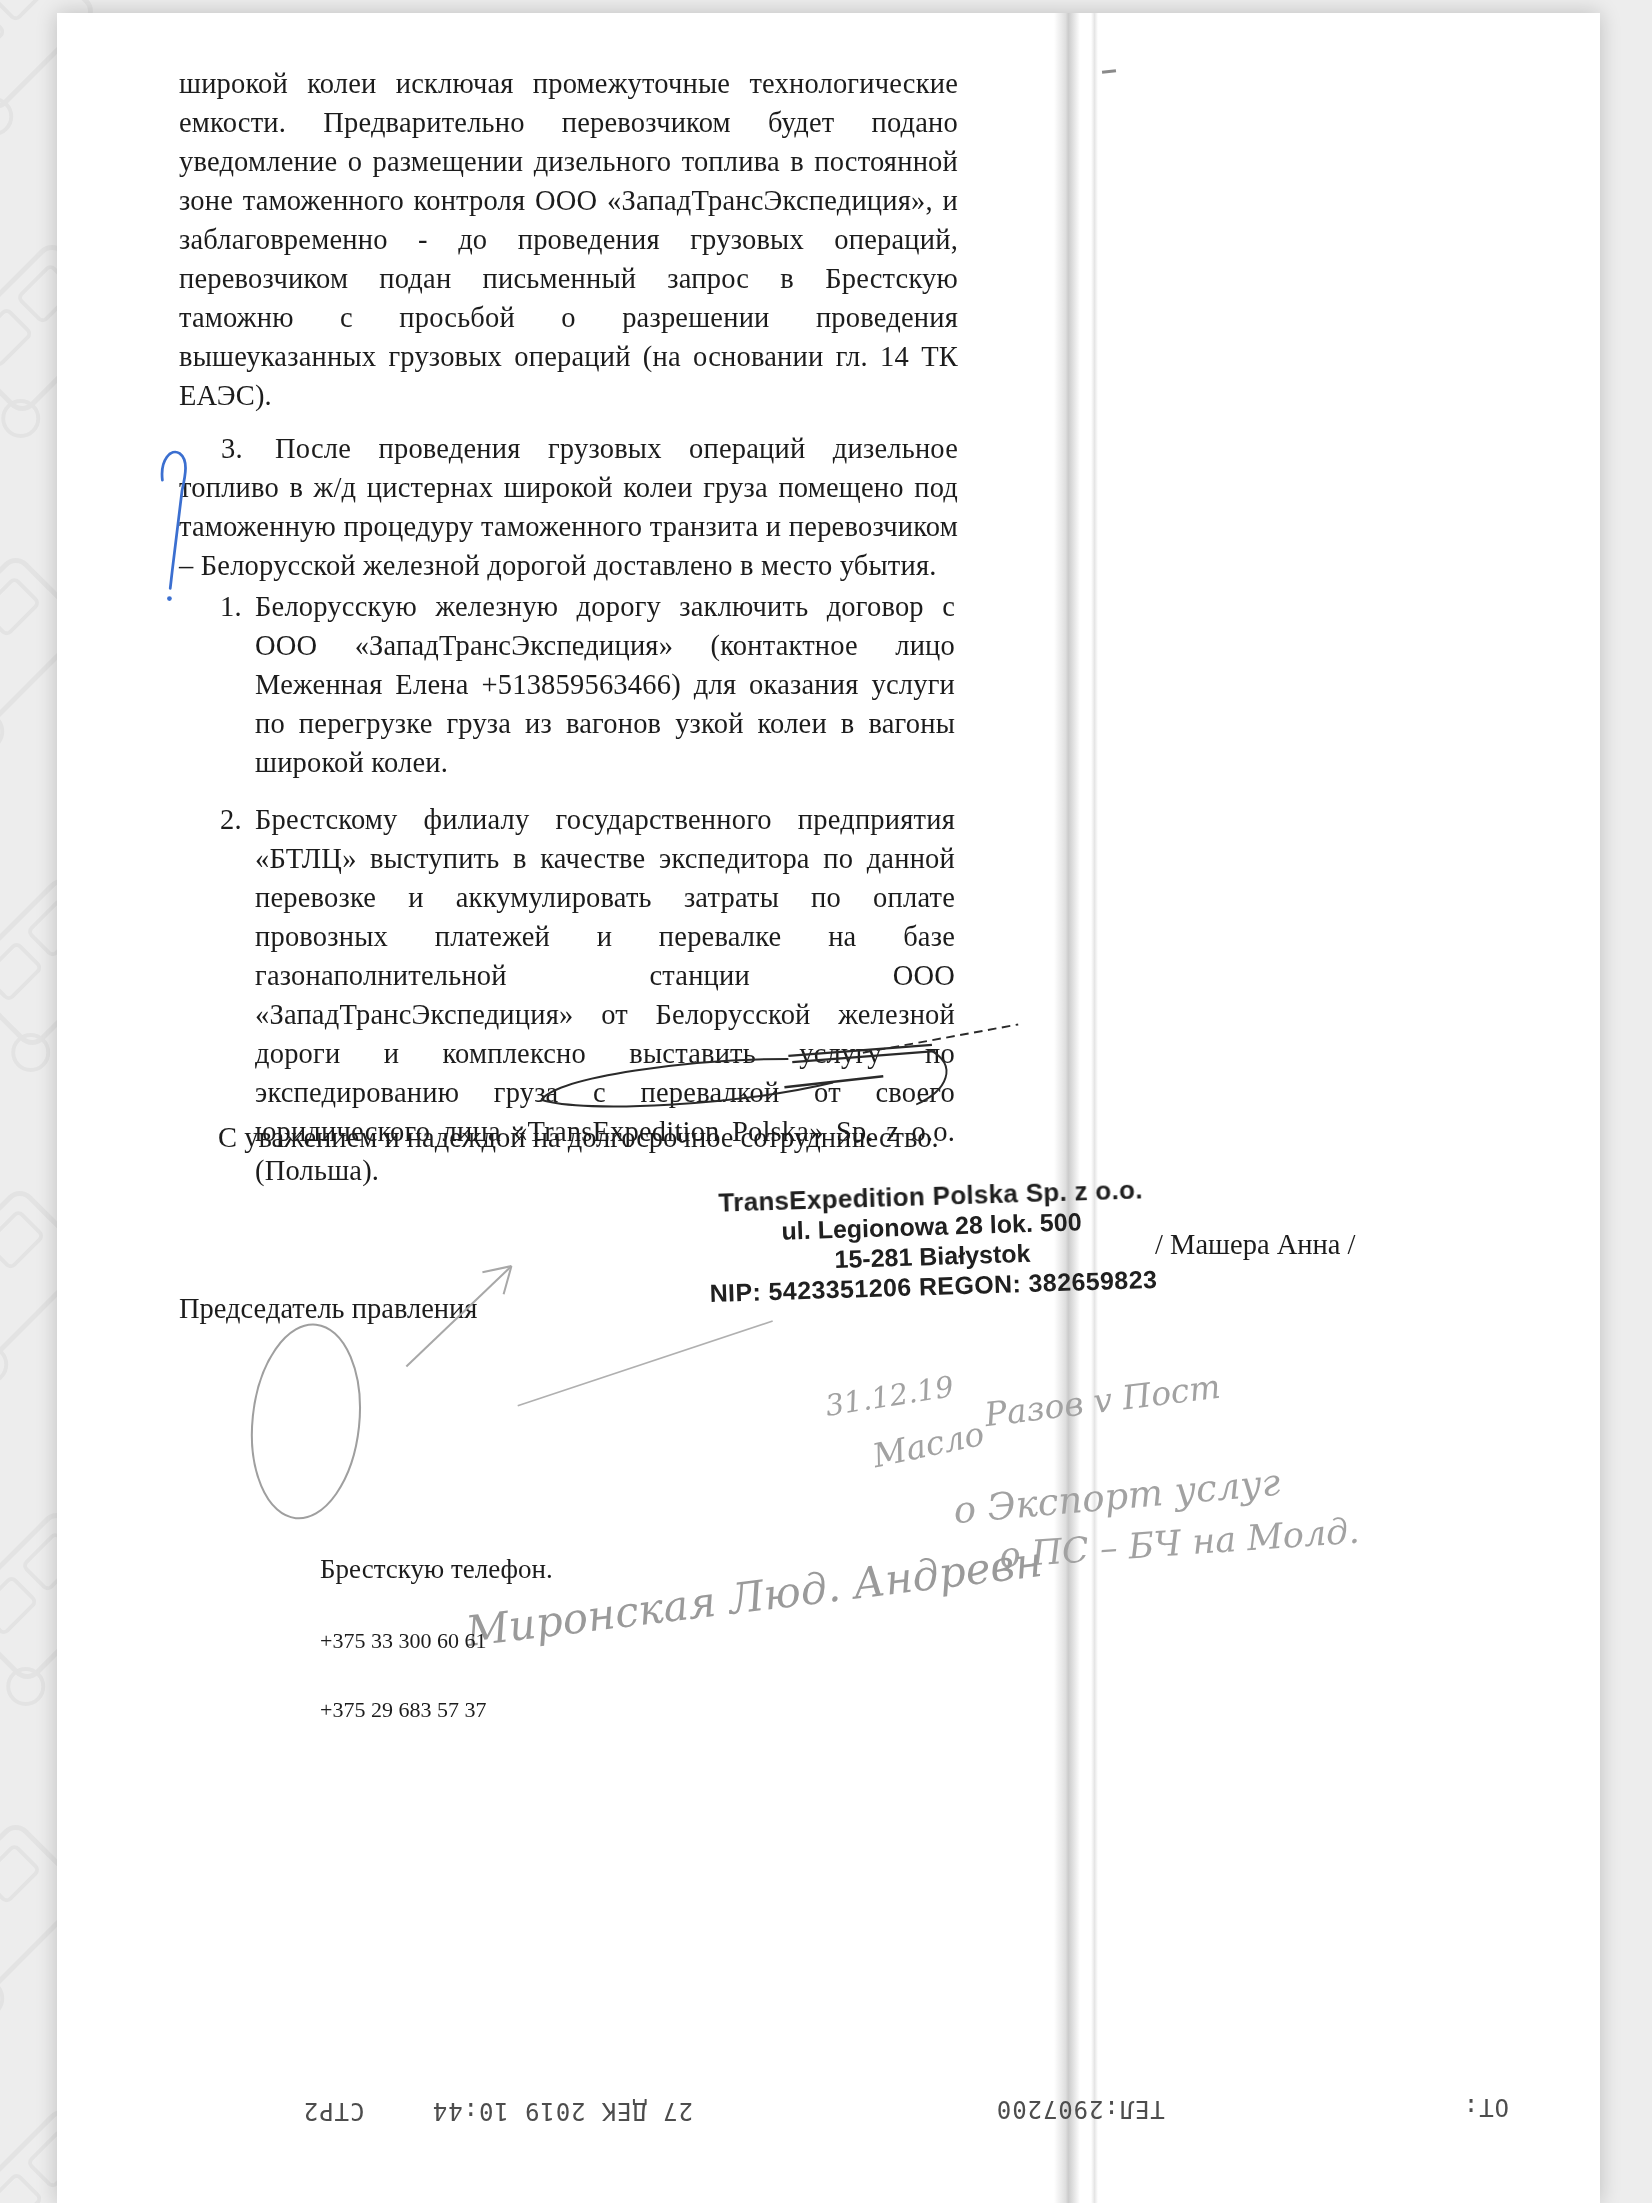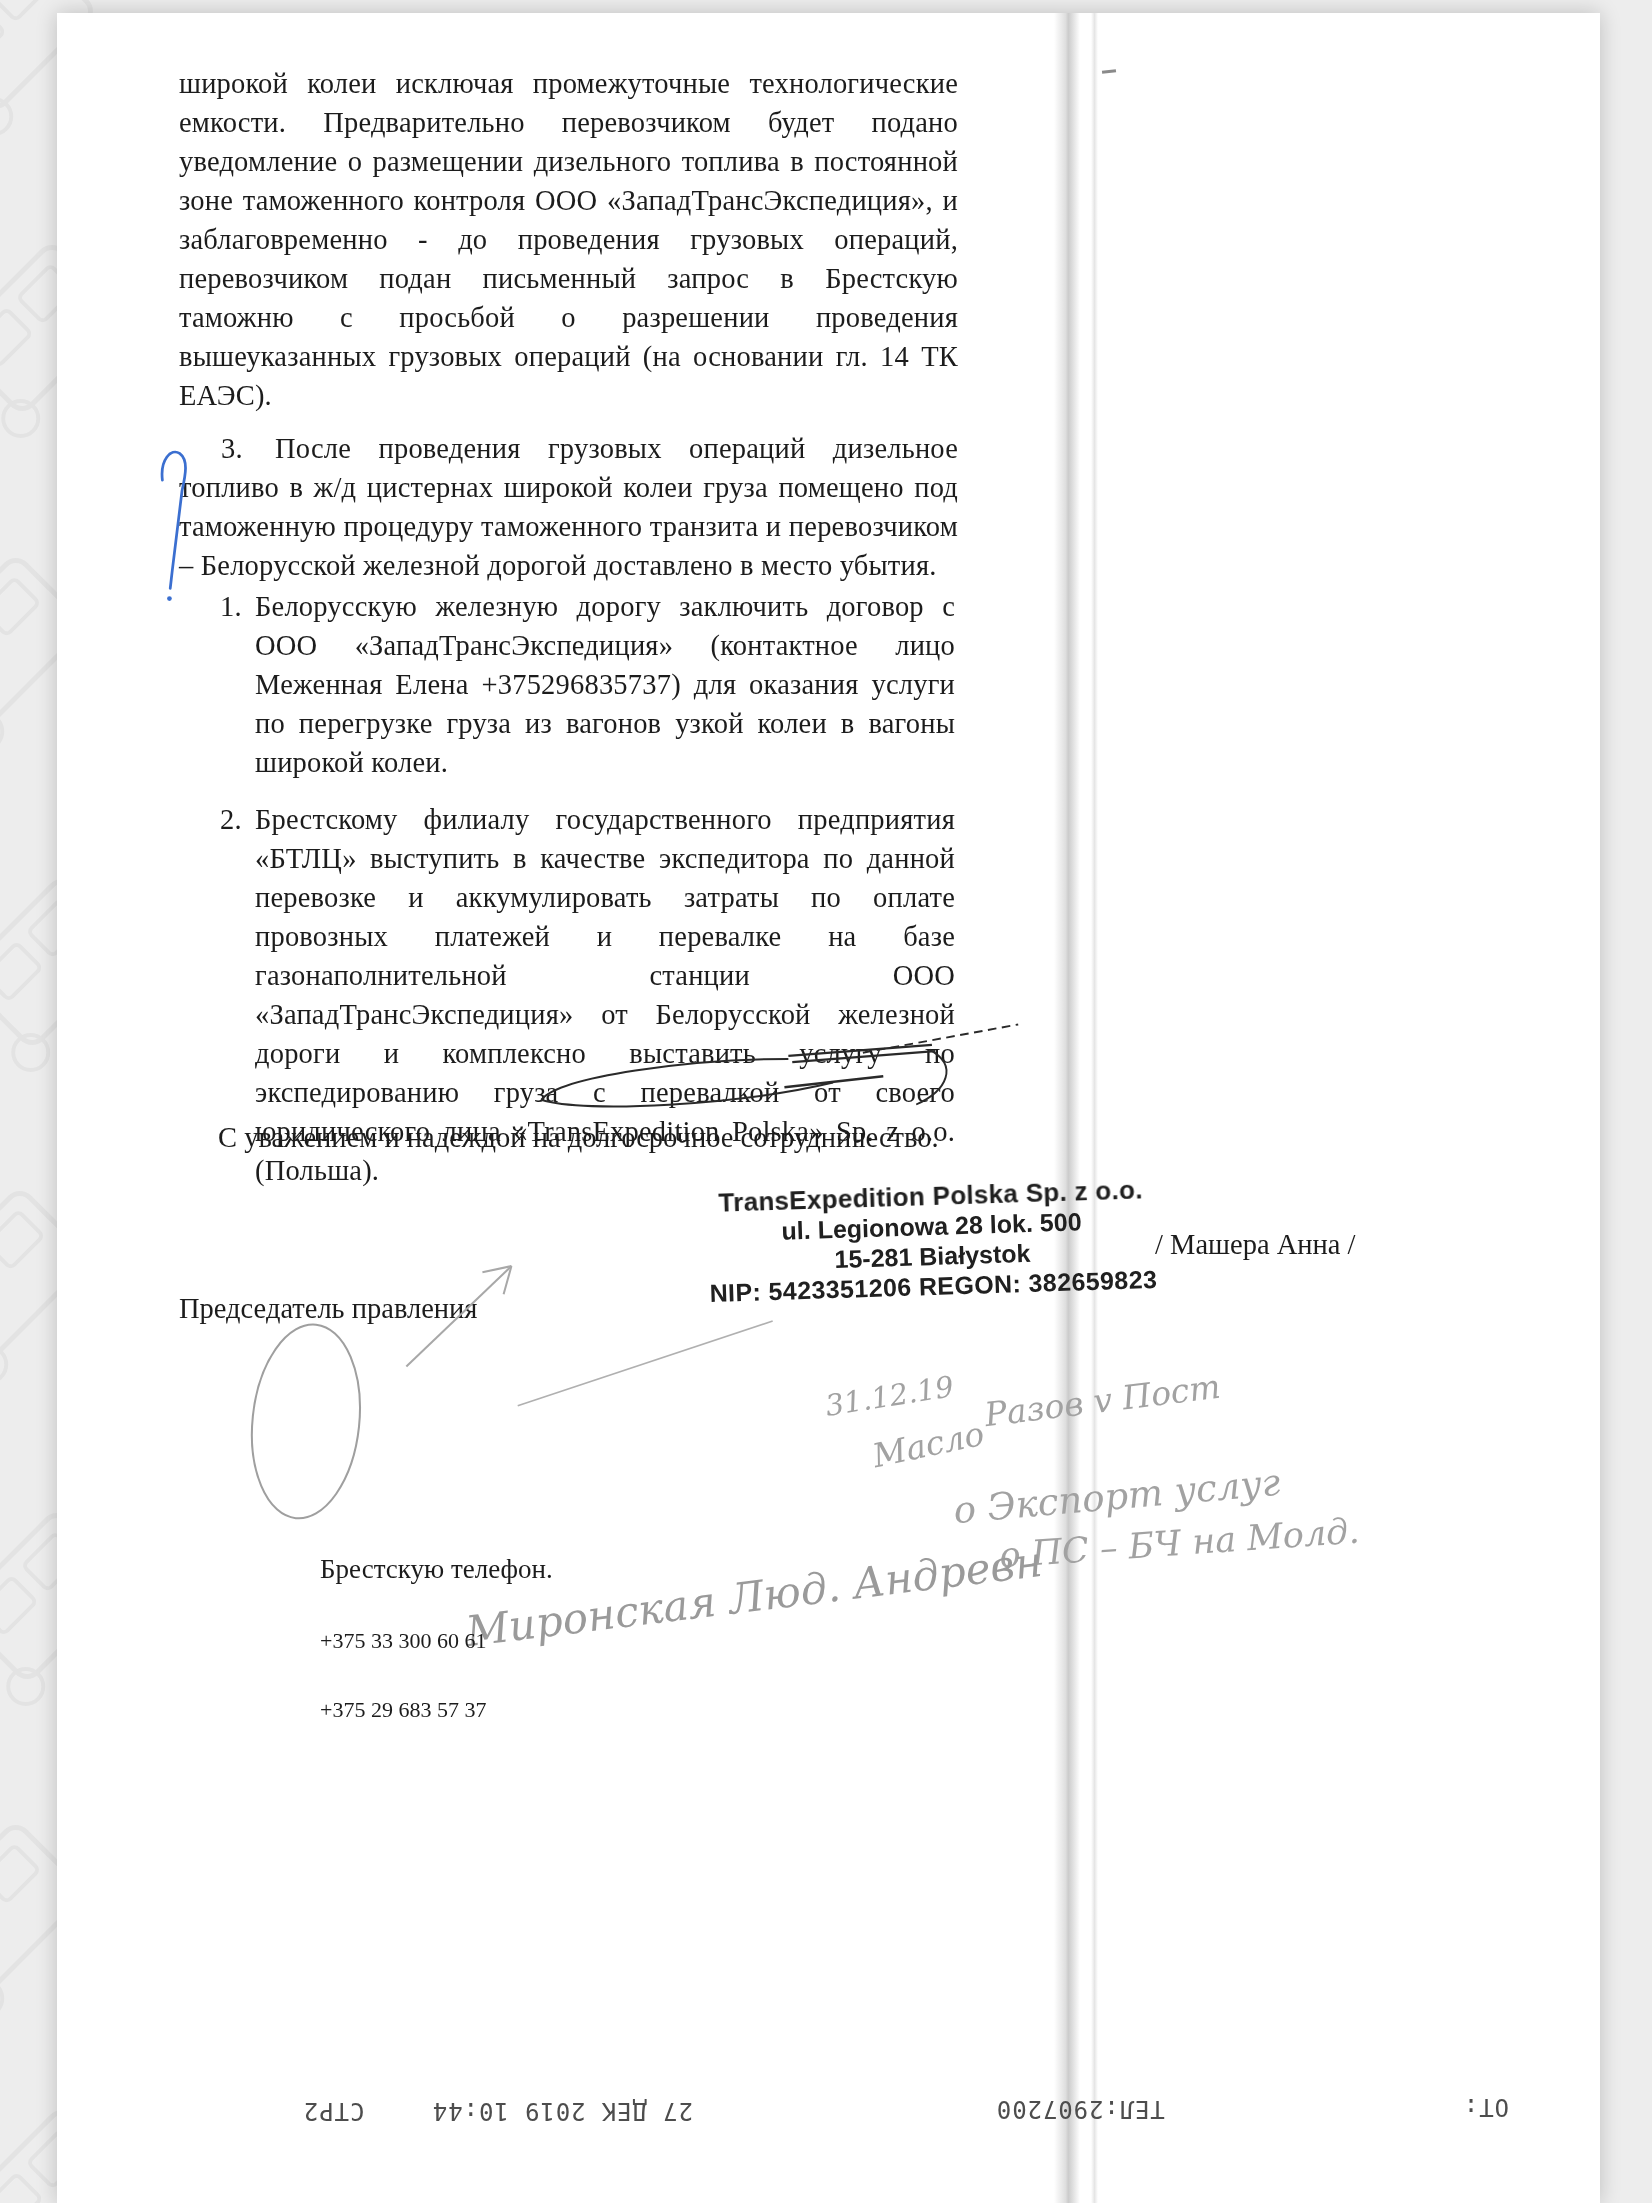--- a/index.html
+++ b/index.html
@@ -152,21 +152,21 @@
   <div class="fold f1"></div>
   <div class="fold f2"></div>
   <div class="top-mark"></div>
 
   <div class="textcol">
     <p class="para">широкой колеи исключая промежуточные технологические емкости. Предварительно перевозчиком будет подано уведомление о размещении дизельного топлива в постоянной зоне таможенного контроля ООО «ЗападТрансЭкспедиция», и заблаговременно - до проведения грузовых операций, перевозчиком подан письменный запрос в Брестскую таможню с просьбой о разрешении проведения вышеуказанных грузовых операций (на основании гл. 14 ТК ЕАЭС).</p>
     <p class="para para3"><span class="p3num">3.</span><span>После проведения грузовых операций дизельное топливо в ж/д цистернах широкой колеи груза помещено под таможенную процедуру таможенного транзита и перевозчиком – Белорусской железной дорогой доставлено в место убытия.</span></p>
     <div class="rlist">
       <div class="li">
         <span class="num">1.</span>
-        <span class="txt">Белорусскую железную дорогу заключить договор с ООО «ЗападТрансЭкспедиция»  (контактное лицо Меженная Елена +375296835737) для оказания услуги по перегрузке груза из вагонов узкой колеи в вагоны широкой колеи.</span>
+        <span class="txt">Белорусскую железную дорогу заключить договор с ООО «ЗападТрансЭкспедиция»  (контактное лицо Меженная Елена +513859563466) для оказания услуги по перегрузке груза из вагонов узкой колеи в вагоны широкой колеи.</span>
       </div>
       <div class="li">
         <span class="num">2.</span>
         <span class="txt">Брестскому филиалу государственного предприятия «БТЛЦ» выступить в качестве экспедитора по данной перевозке и аккумулировать затраты по оплате провозных платежей и перевалке на базе газонаполнительной станции ООО «ЗападТрансЭкспедиция» от Белорусской железной дороги и комплексно выставить услугу по экспедированию груза с перевалкой от своего юридического лица «TransExpedition Polska» Sp. z o.o. (Польша).</span>
       </div>
     </div>
   </div>
 
   <div class="closing">С уважением и надеждой на долгосрочное сотрудничество.</div>
 

